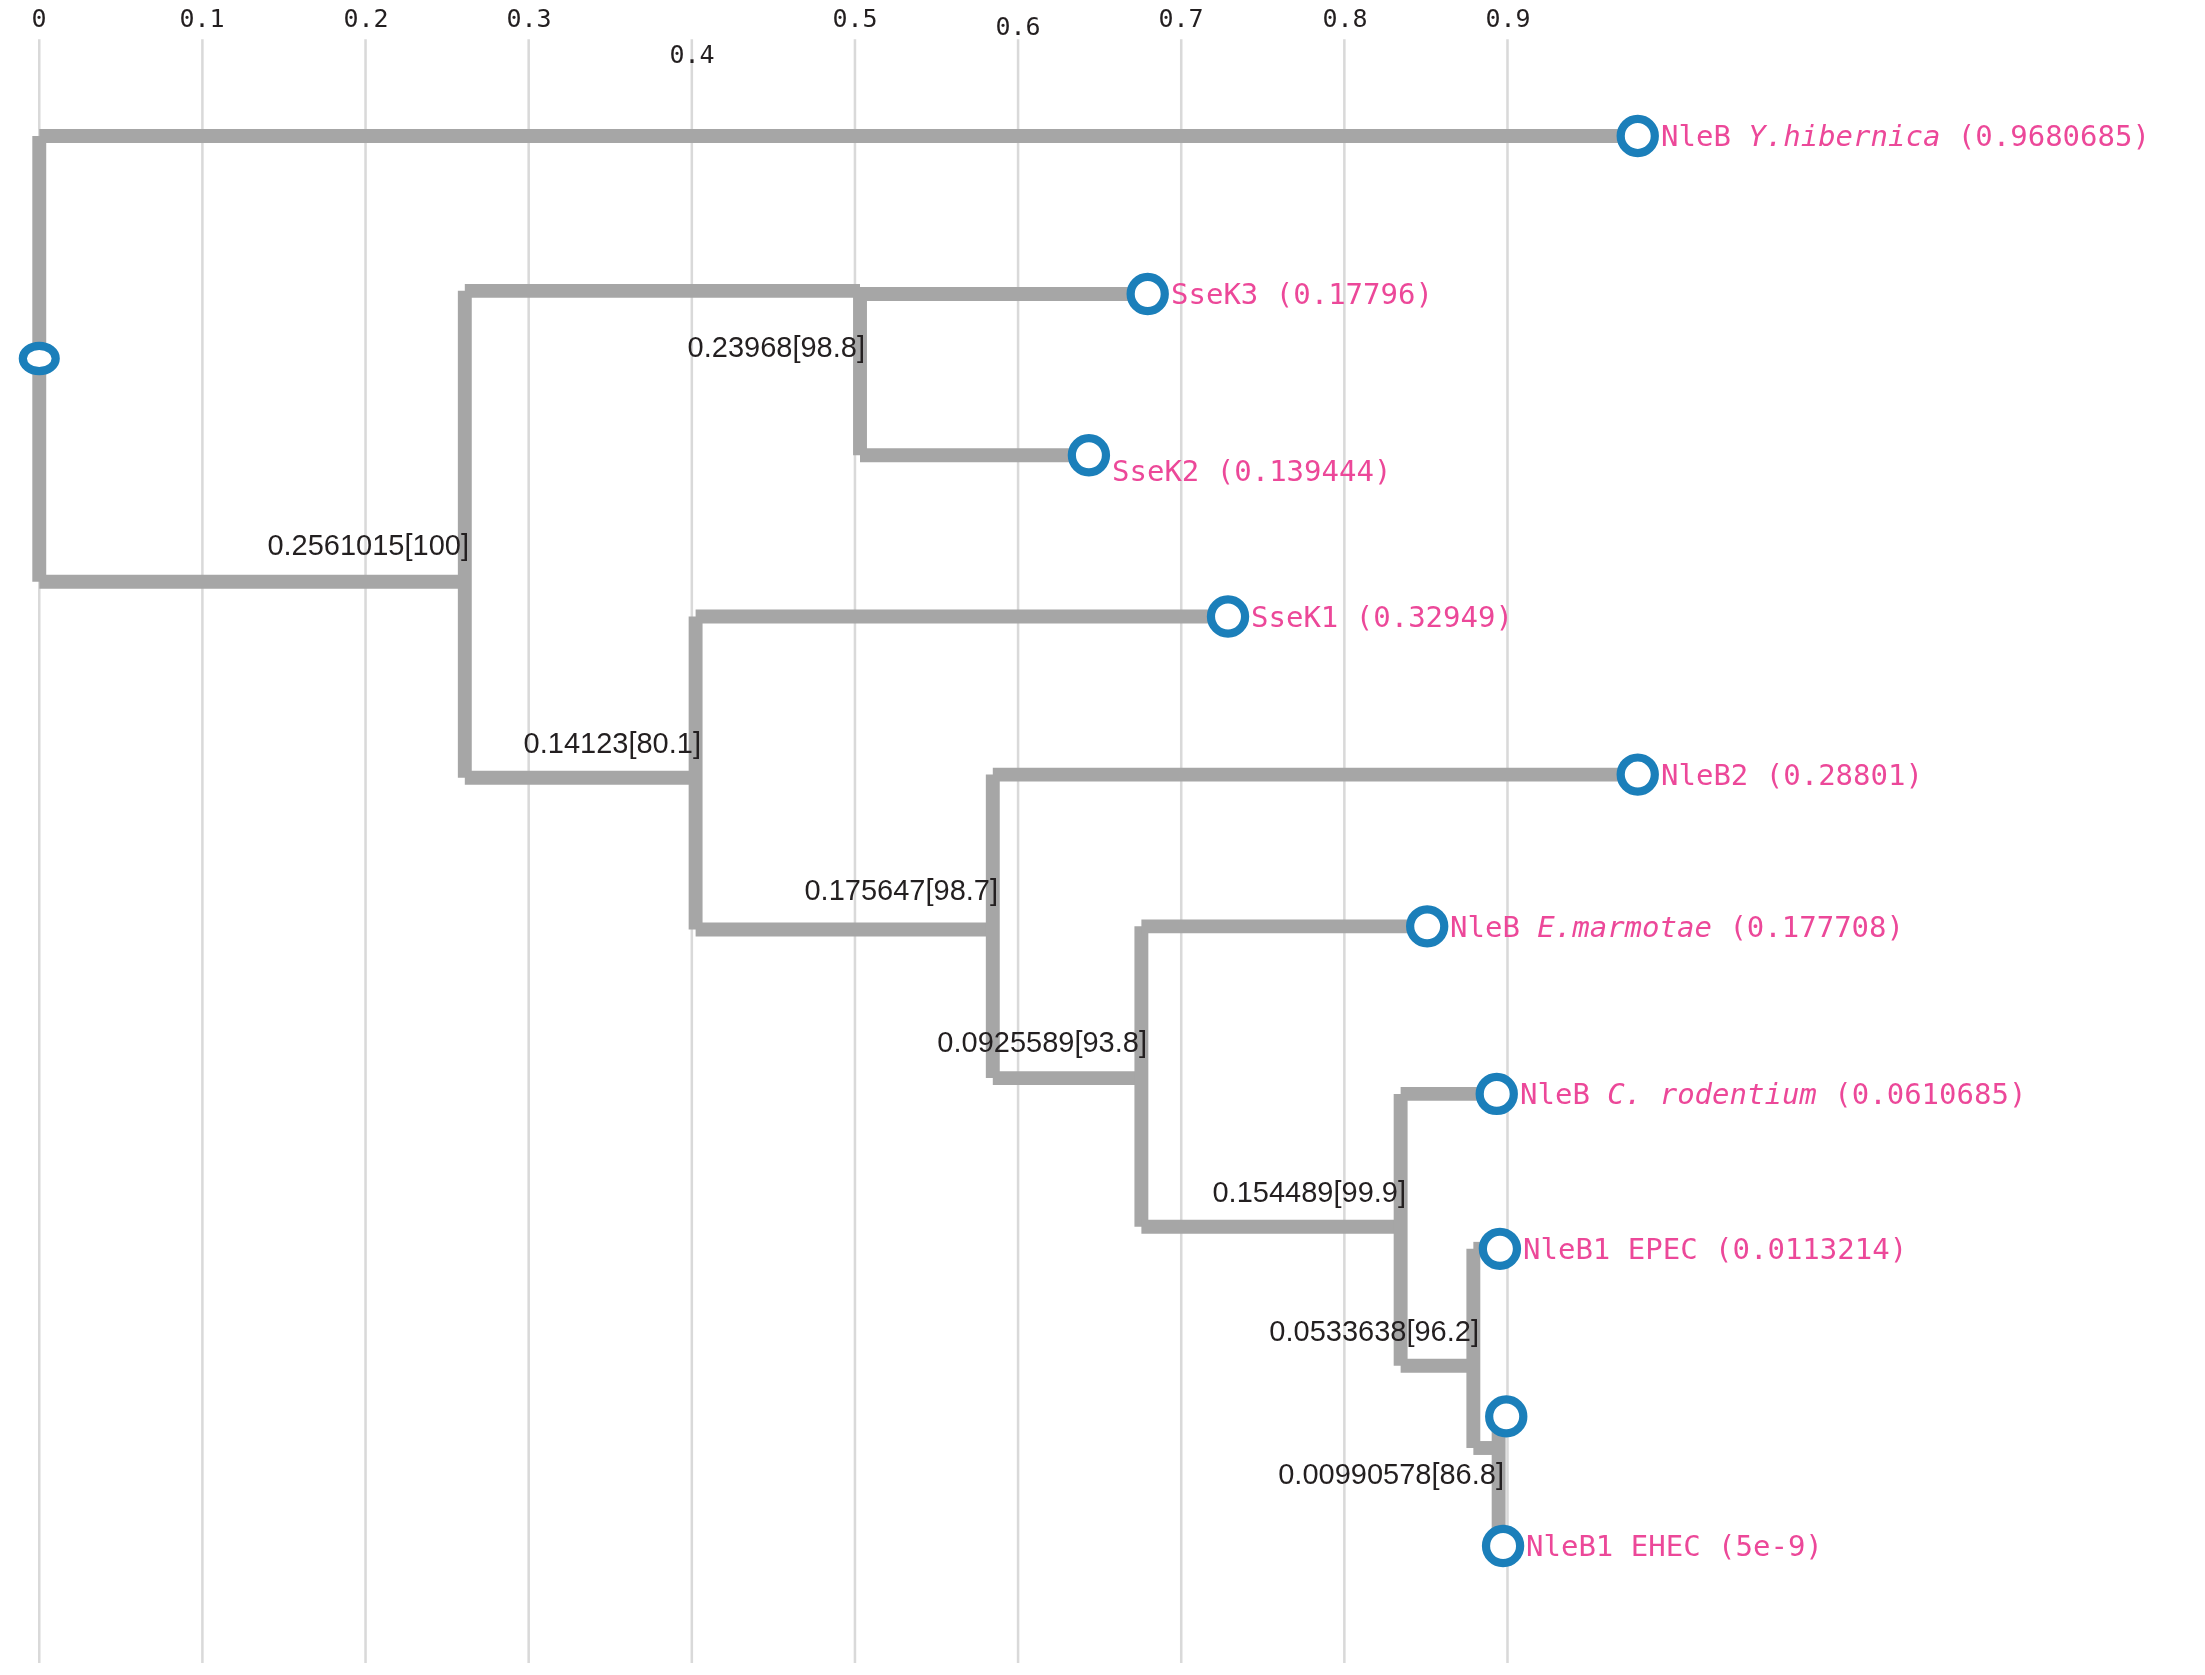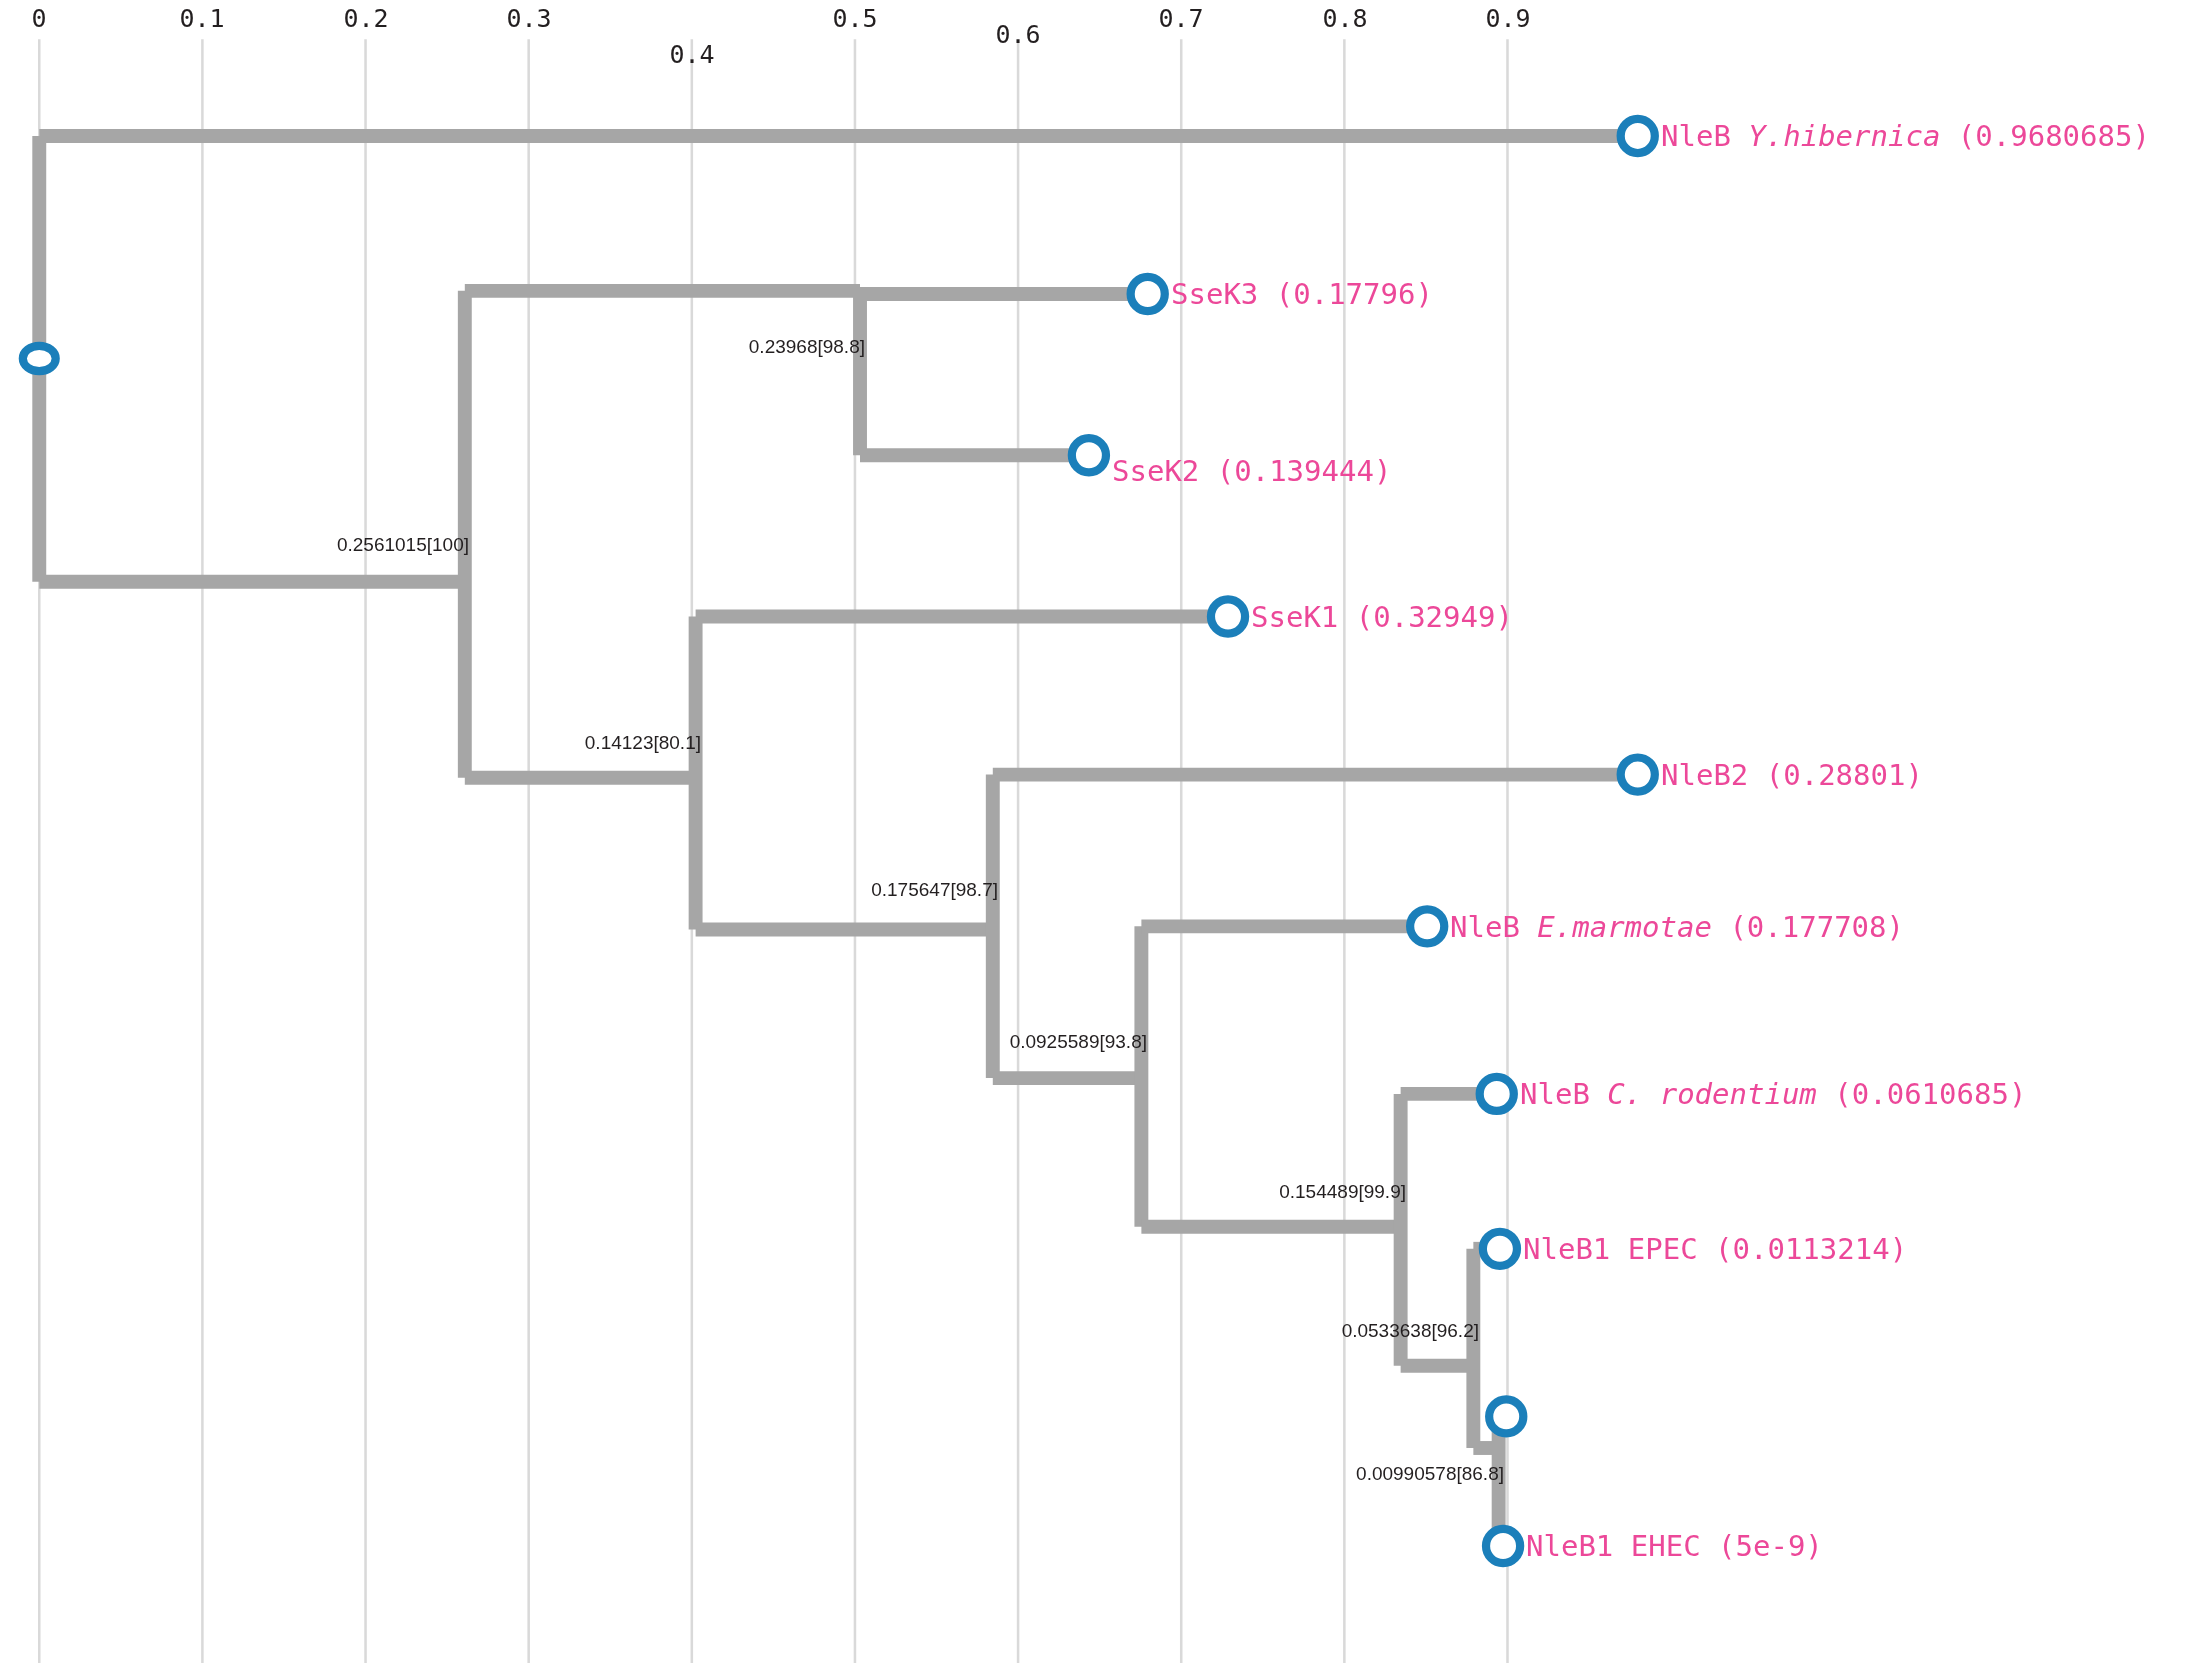--- a/index.html
+++ b/index.html
@@ -20,21 +20,21 @@
     font-size:29px;
     color:#ec4899;
     white-space:nowrap;
     transform:translateY(-50%);
     letter-spacing:0px;
   }
   .leaf-label i{font-style:italic;}
   .branch-label{
     position:absolute;
     font-family:"Liberation Sans",sans-serif;
-    font-size:19px;
+    font-size:29px;
     color:#231f20;
     white-space:nowrap;
     transform:translate(-100%,-50%);
     text-align:right;
   }
 </style>
 </head>
 <body>
 
 <div id="stage">
@@ -111,21 +111,21 @@
       <circle cx="2377" cy="2445" r="27"></circle>
     </g>
   </svg>
 
   <div class="axis-tick-label" style="left:39px;top:3.8px;">0</div>
   <div class="axis-tick-label" style="left:202px;top:3.8px;">0.1</div>
   <div class="axis-tick-label" style="left:366px;top:3.8px;">0.2</div>
   <div class="axis-tick-label" style="left:529px;top:3.8px;">0.3</div>
   <div class="axis-tick-label" style="left:692px;top:3.8px;margin-top:36px;">0.4</div>
   <div class="axis-tick-label" style="left:855px;top:3.8px;">0.5</div>
-  <div class="axis-tick-label" style="left:1018px;top:20px;">0.6</div>
+  <div class="axis-tick-label" style="left:1018px;top:12px;">0.6</div>
   <div class="axis-tick-label" style="left:1181px;top:3.8px;">0.7</div>
   <div class="axis-tick-label" style="left:1345px;top:3.8px;">0.8</div>
   <div class="axis-tick-label" style="left:1508px;top:3.8px;">0.9</div>
 
   <div class="leaf-label" style="left:1661px;top:136px;">
     <span>NleB </span><i>Y.hibernica</i><span> (0.9680685)</span>
   </div>
 
   <div class="leaf-label" style="left:1171px;top:294px;">SseK3 (0.17796)</div>
 

